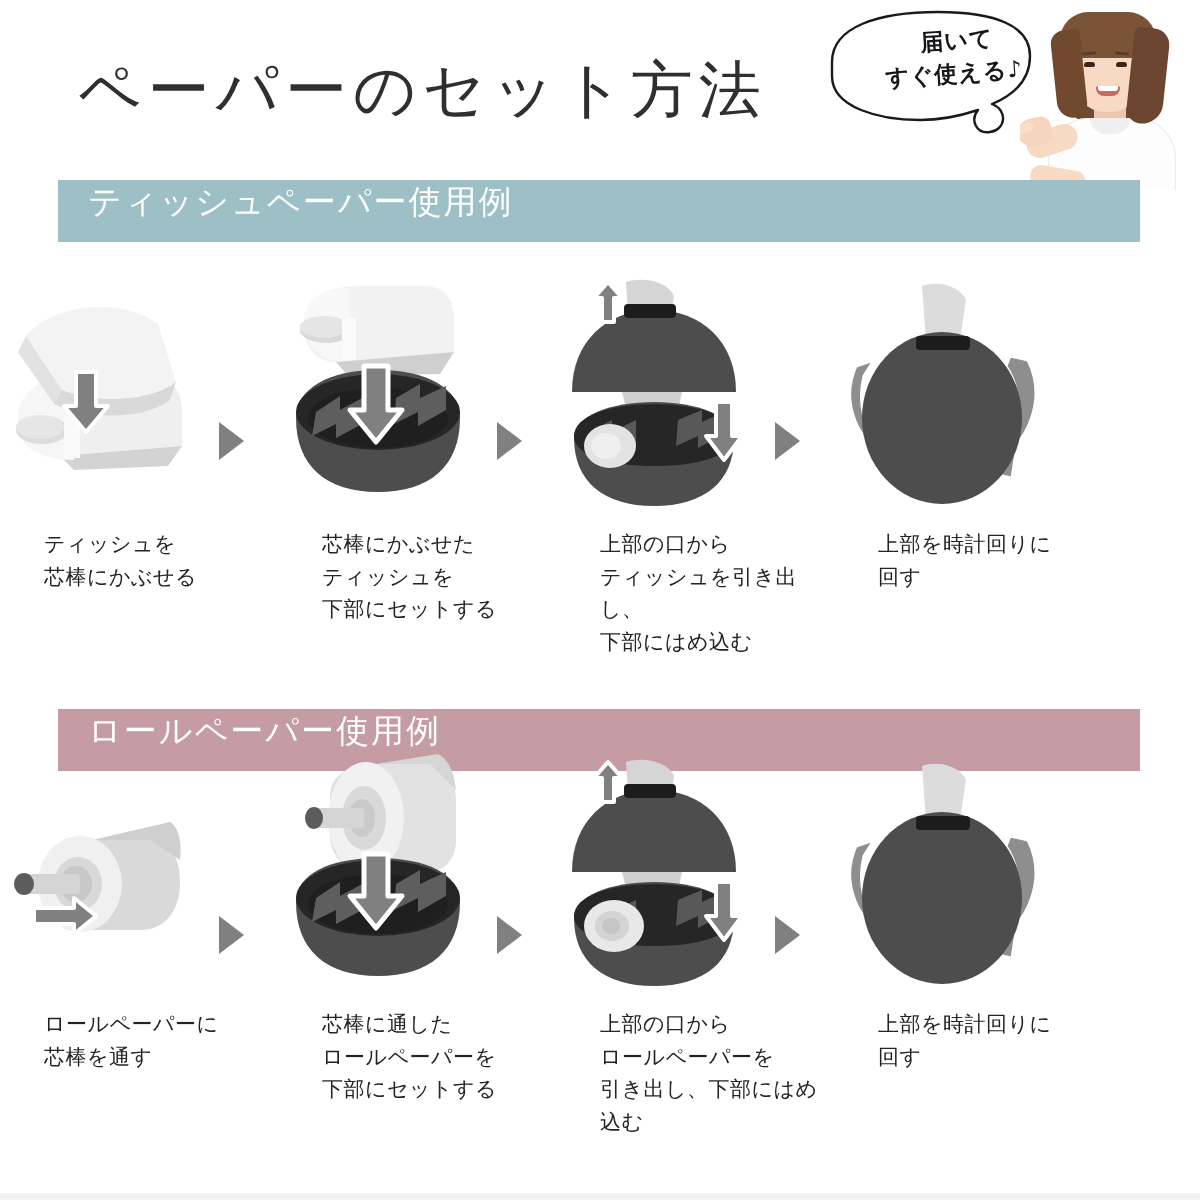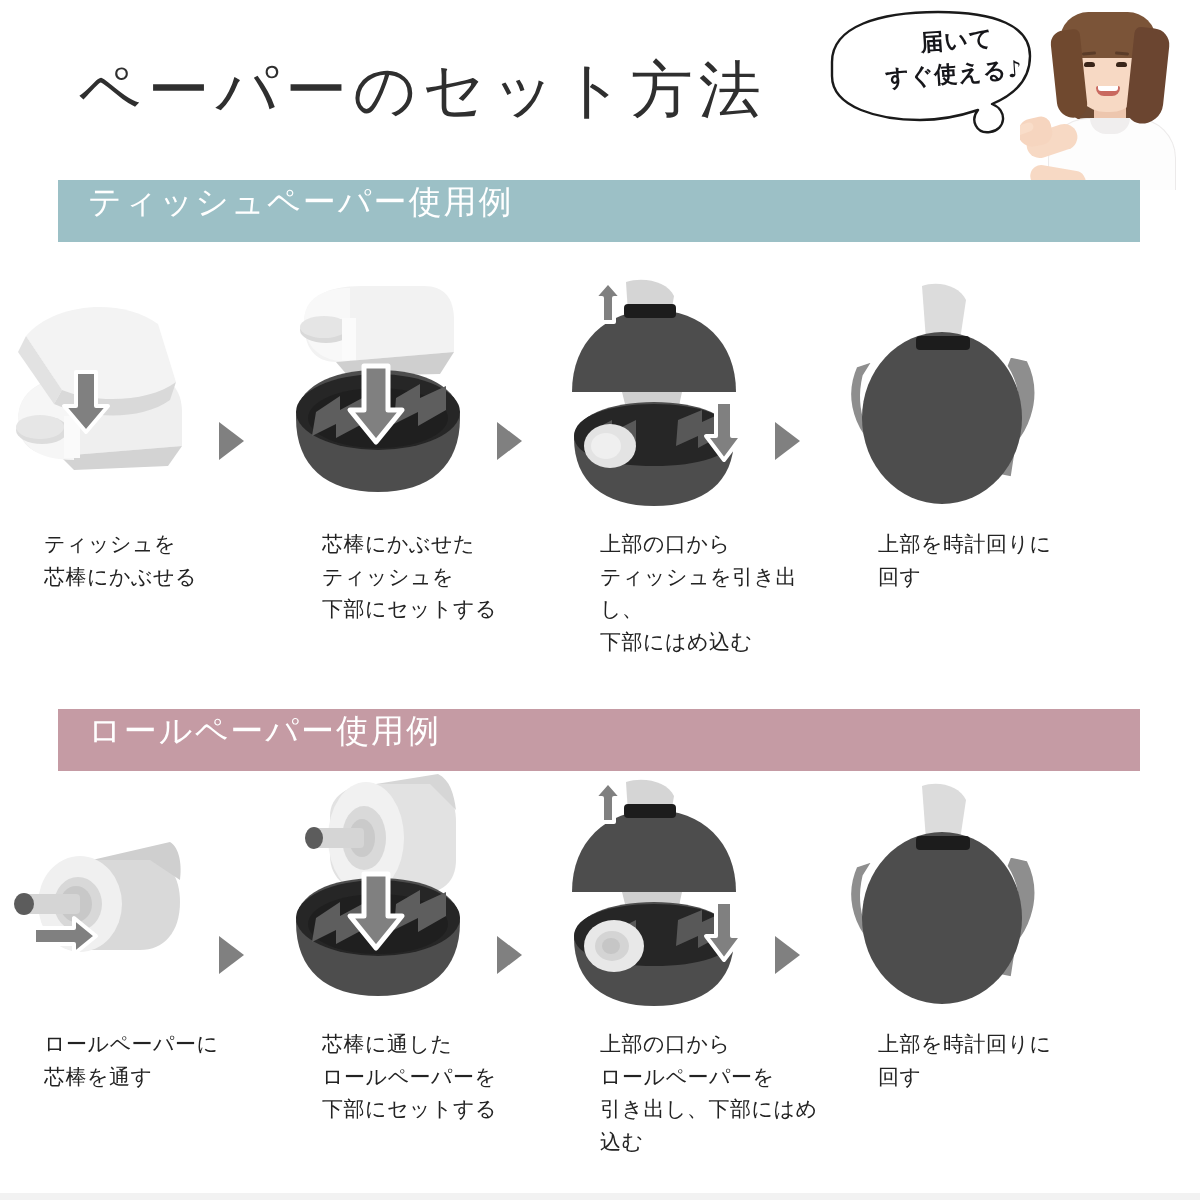--- a/index.html
+++ b/index.html
@@ -164,21 +164,21 @@
   #bar-roll   { top: 681px; margin-top: 28px; }
 
   
   .steps {
     position: absolute;
     left: 0;
     width: 1200px;
     display: flex;
   }
   #steps-tissue { top: 270px; }
-  #steps-roll   { top: 770px; }
+  #steps-roll   { top: 750px; }
 
   .step {
     width: 278px;
     position: relative;
   }
   .step .art {
     height: 240px;
     position: relative;
   }
   .step .caption {

